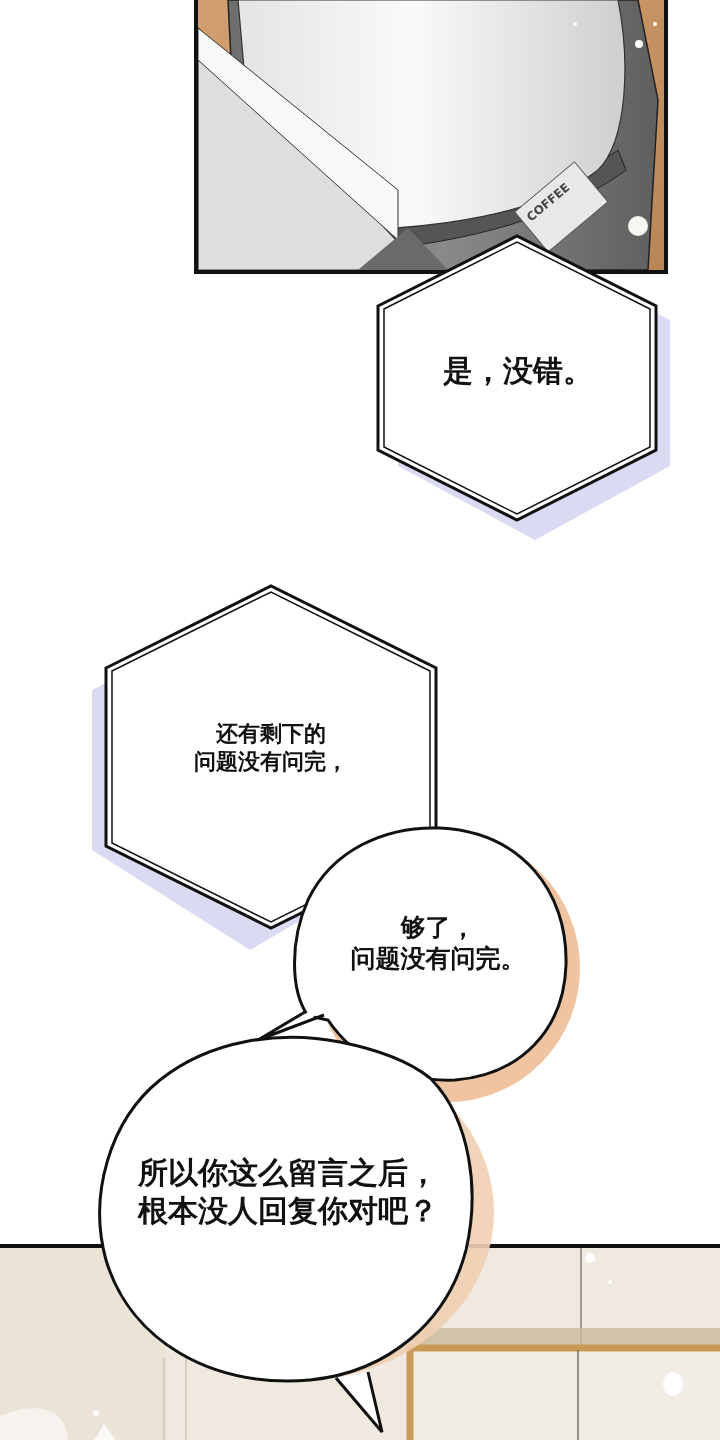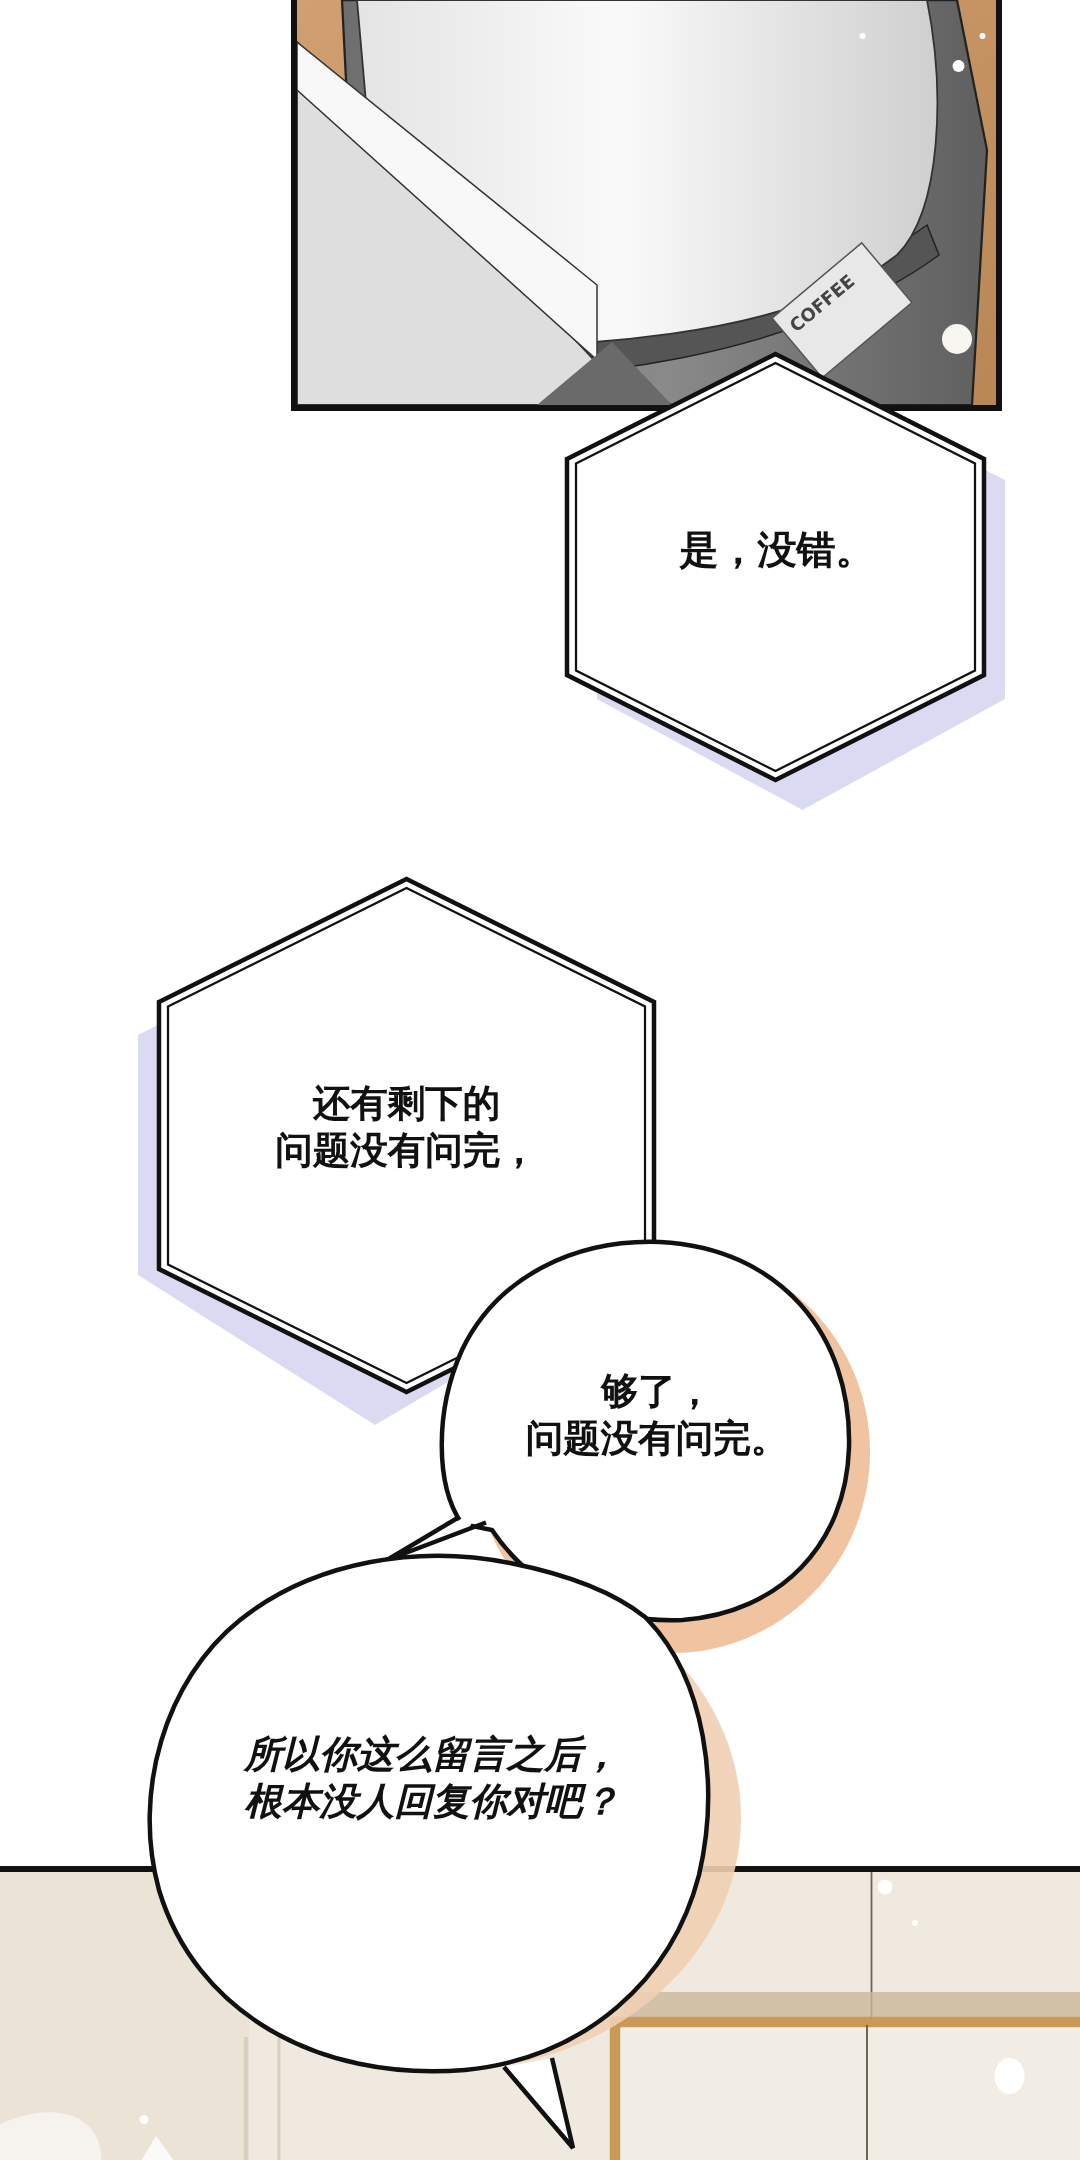--- a/index.html
+++ b/index.html
@@ -128,22 +128,22 @@
              C448 1320 390 1372 310 1380
              C210 1388 130 1340 106 1260
              C88 1195 110 1120 160 1080
              C210 1040 280 1030 340 1042
              C380 1050 410 1062 430 1078 Z" fill="#fff" stroke="#111" stroke-width="3"></path>
     <path d="M336 1378 L380 1430 L370 1372 Z" fill="#fff"></path>
     <path d="M336 1378 L382 1432 L368 1372" fill="none" stroke="#111" stroke-width="3" stroke-linejoin="miter"></path>
   </g>
 </svg>
 
-<div class="bubble-text" style="left:398px; top:352px; width:240px; font-size:26px;font-family:Liberation Mono, monospace;">是，没错。</div>
+<div class="bubble-text" style="left:398px; top:352px; width:240px; font-size:30px;">是，没错。</div>
 
-<div class="bubble-text" style="left:130px; top:720px; width:282px; font-size:25px;">还有剩下的
+<div class="bubble-text" style="left:130px; top:720px; width:282px; font-size:22px;">还有剩下的
 问题没有问完，</div>
 
 <div class="bubble-text" style="left:318px; top:912px; width:240px; font-size:25px;">够了，
 问题没有问完。</div>
 
-<div class="bubble-text" style="left:108px; top:1154px; width:360px; font-size:25px;font-style:italic;">所以你这么留言之后，
+<div class="bubble-text" style="left:108px; top:1154px; width:360px; font-size:30px;">所以你这么留言之后，
 根本没人回复你对吧？</div>
 
 </body></html>

